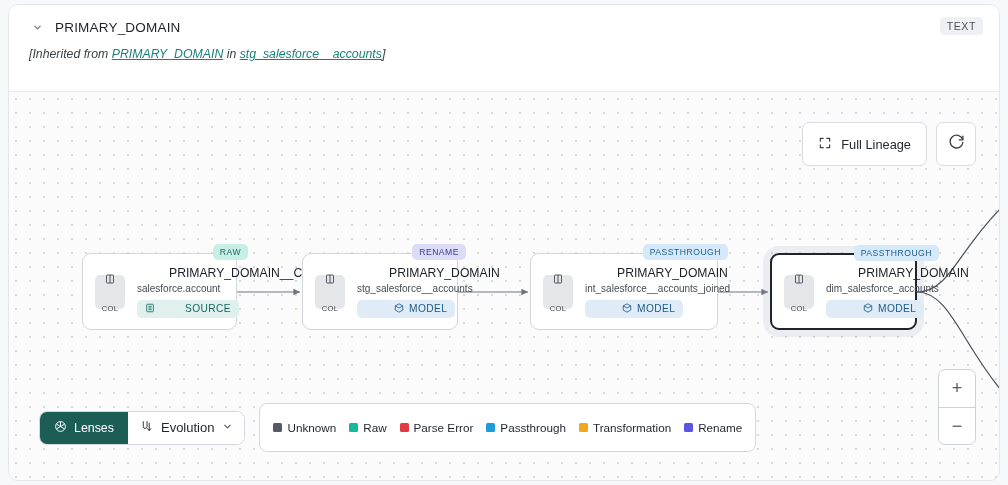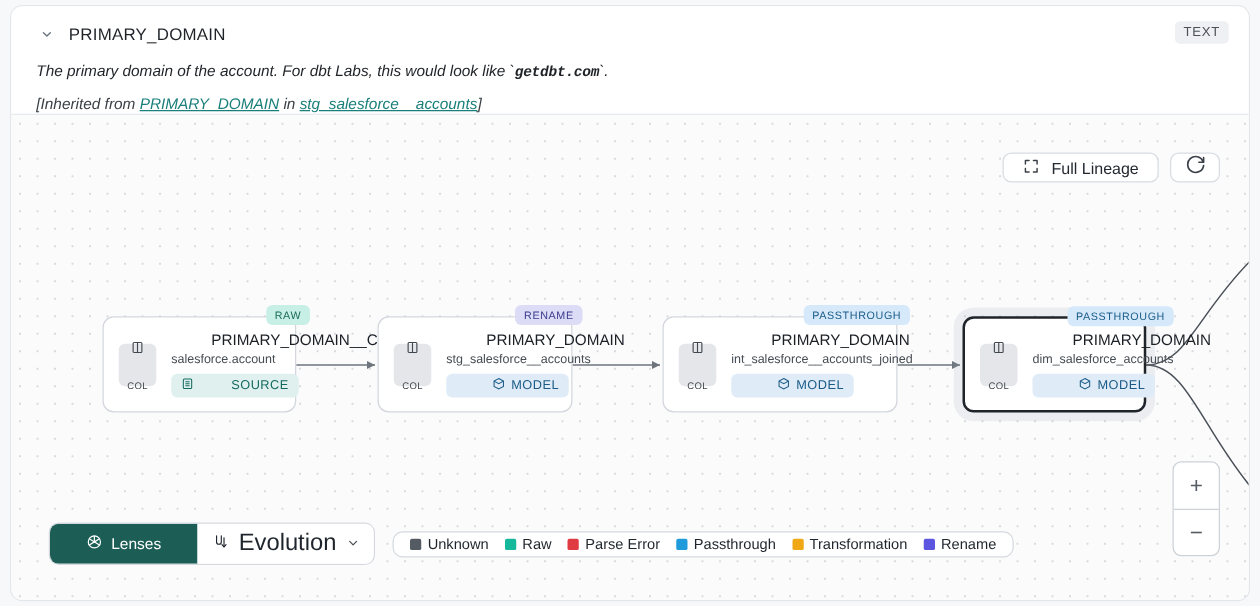--- a/index.html
+++ b/index.html
@@ -125,21 +125,21 @@
     top: 30px;
     display: flex;
     gap: 9px;
     z-index: 6;
   }
 
   .btn-light {
     background: #ffffff;
     border: 1px solid #d8dce1;
     border-radius: 7px;
-    height: 24px;
+    height: 44px;
     display: flex;
     align-items: center;
     gap: 9px;
     padding: 0 15px;
     font-size: 12.8px;
     color: #232930;
     cursor: pointer;
   }
 
   .btn-icon-only {
@@ -280,46 +280,46 @@
     border: 1px solid #d5d9de;
     background: #fff;
   }
 
   .seg-lenses {
     background: #1c5e55;
     color: #ffffff;
     display: flex;
     align-items: center;
     gap: 7px;
-    padding: 0 29px;
+    padding: 0 14px;
     height: 32px;
     font-size: 12.4px;
     cursor: pointer;
   }
 
   .seg-evolution {
     background: #ffffff;
     color: #1f252c;
     display: flex;
     align-items: center;
     gap: 8px;
     padding: 0 11px 0 12px;
     height: 32px;
-    font-size: 19px;
+    font-size: 13px;
     cursor: pointer;
   }
 
   .legend {
     display: flex;
     align-items: center;
     gap: 13px;
     background: #ffffff;
     border: 1px solid #d5d9de;
     border-radius: 8px;
-    height: 21px;
+    height: 49px;
     padding: 0 13px;
   }
 
   .legend-item {
     display: flex;
     align-items: center;
     gap: 5px;
     font-size: 11.7px;
     color: #1f252c;
   }
@@ -337,23 +337,20 @@
         <span class="chevron">
           <svg width="11" height="11" viewBox="0 0 24 24" fill="none" stroke="currentColor" stroke-width="2.4" stroke-linecap="round" stroke-linejoin="round">
               <polyline points="6 9 12 15 18 9"></polyline>
             </svg>
         </span>
         <span class="col-title">PRIMARY_DOMAIN</span>
       </div>
 
       <div class="type-badge">TEXT</div>
 
-      <div class="desc">
-        <span>The primary domain of the account. For dbt Labs, this would look like `</span><span class="code">getdbt.com</span><span>`.</span>
-      </div>
 
       <div class="inherit">
         <span>[Inherited from </span><a>PRIMARY_DOMAIN</a><span> in </span><a>stg_salesforce__accounts</a><span>]</span>
       </div>
     </div>
 
     <div class="canvas">
 
       <svg class="edges" width="992" height="391" viewBox="0 0 992 391">
         <defs>

